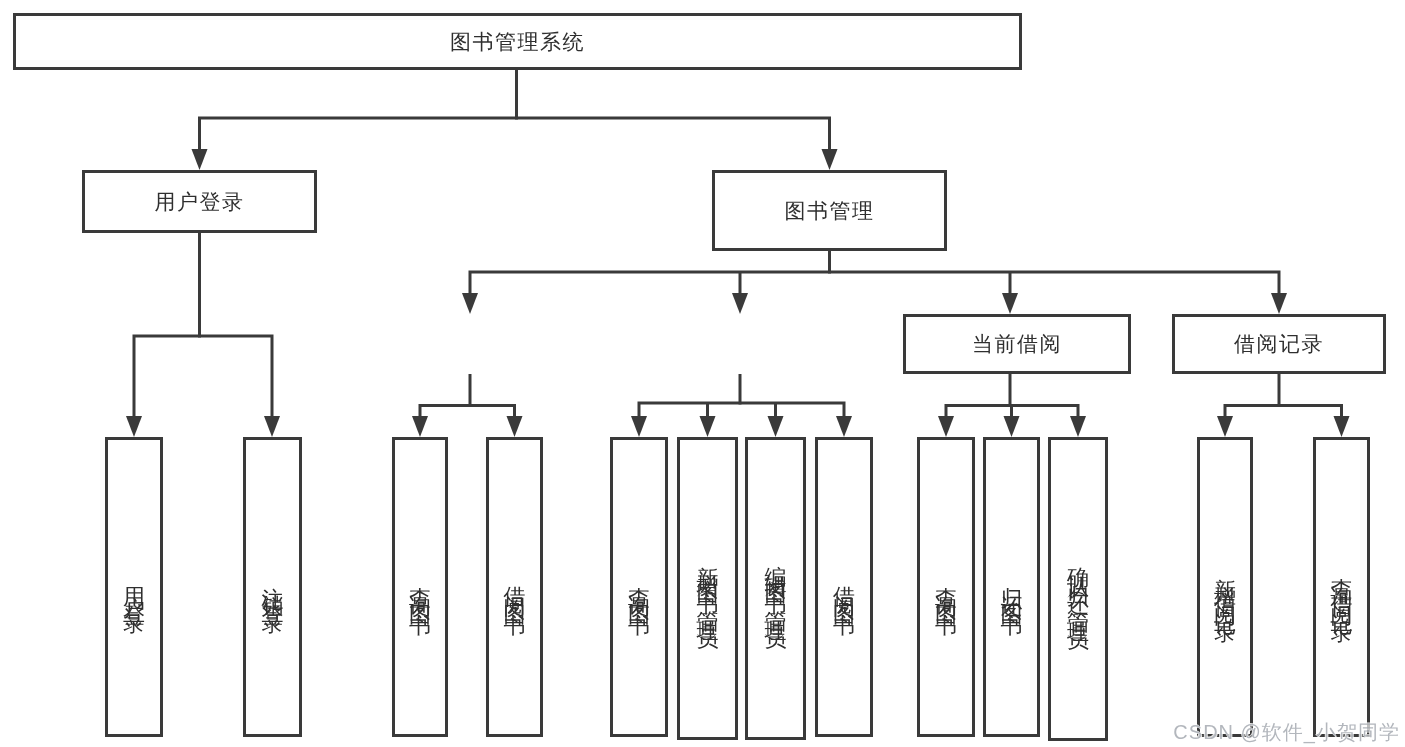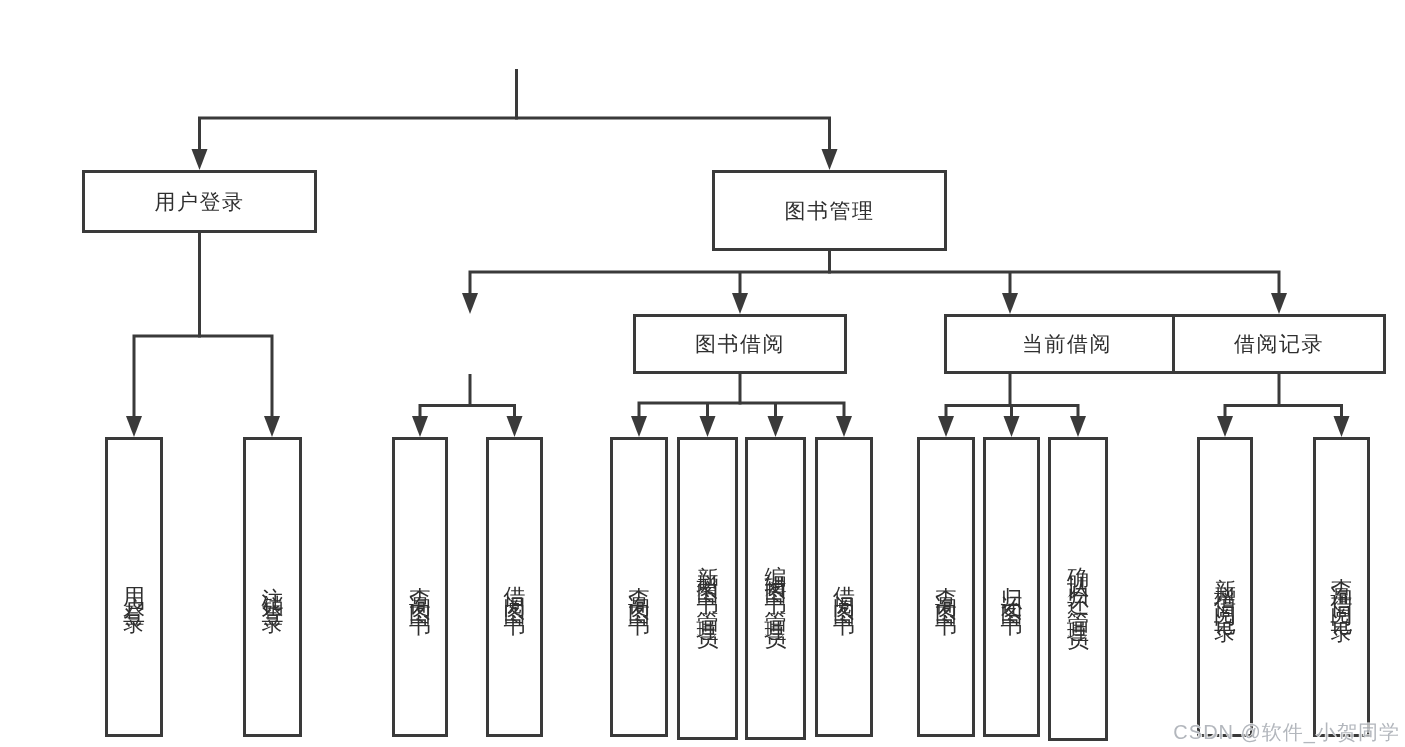--- a/index.html
+++ b/index.html
@@ -111,26 +111,26 @@
       <polygon points="767.5,416 783.5,416 775.5,437"></polygon>
       <polygon points="836,416 852,416 844,437"></polygon>
       <polygon points="938,416 954,416 946,437"></polygon>
       <polygon points="1003.5,416 1019.5,416 1011.5,437"></polygon>
       <polygon points="1070,416 1086,416 1078,437"></polygon>
       <polygon points="1217,416 1233,416 1225,437"></polygon>
       <polygon points="1333.5,416 1349.5,416 1341.5,437"></polygon>
     </g>
   </svg>
 
+  <div class="box" style="left:13px; top:13px; width:1009px; height:57px;">图书管理系统</div>
 
   <div class="box" style="left:82px; top:170px; width:235px; height:63px;">用户登录</div>
   <div class="box" style="left:712px; top:170px; width:235px; height:81px;">图书管理</div>
 
-  <div class="box" style="left:633px; top:314px; width:214px; height:60px;">图书借阅</div>
-  <div class="box" style="left:944px; top:314px; width:246px; height:60px;">当前借阅</div>
+  <div class="box" style="left:903px; top:314px; width:228px; height:60px;">当前借阅</div>
   <div class="box" style="left:1172px; top:314px; width:214px; height:60px;">借阅记录</div>
 
   <div class="box leaf" style="left:105px; top:437px; width:58px; height:300px;">
     <span class="vtext">用户登录</span>
   </div>
   <div class="box leaf" style="left:243px; top:437px; width:59px; height:300px;">
     <span class="vtext">注销登录</span>
   </div>
 
   <div class="box leaf" style="left:392px; top:437px; width:56px; height:300px;">

